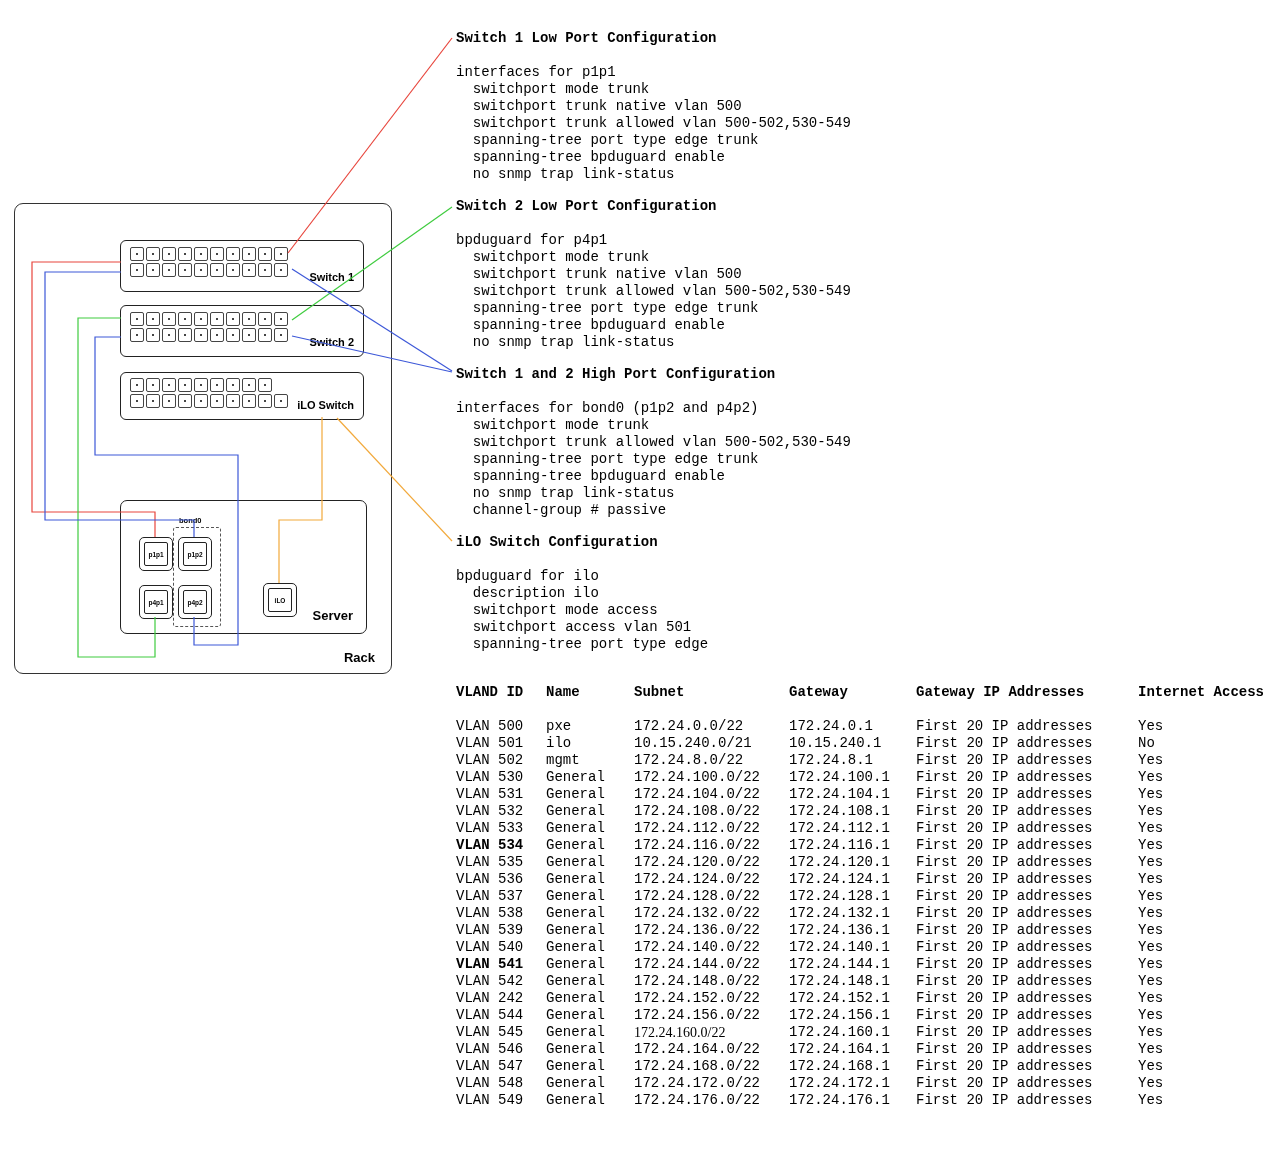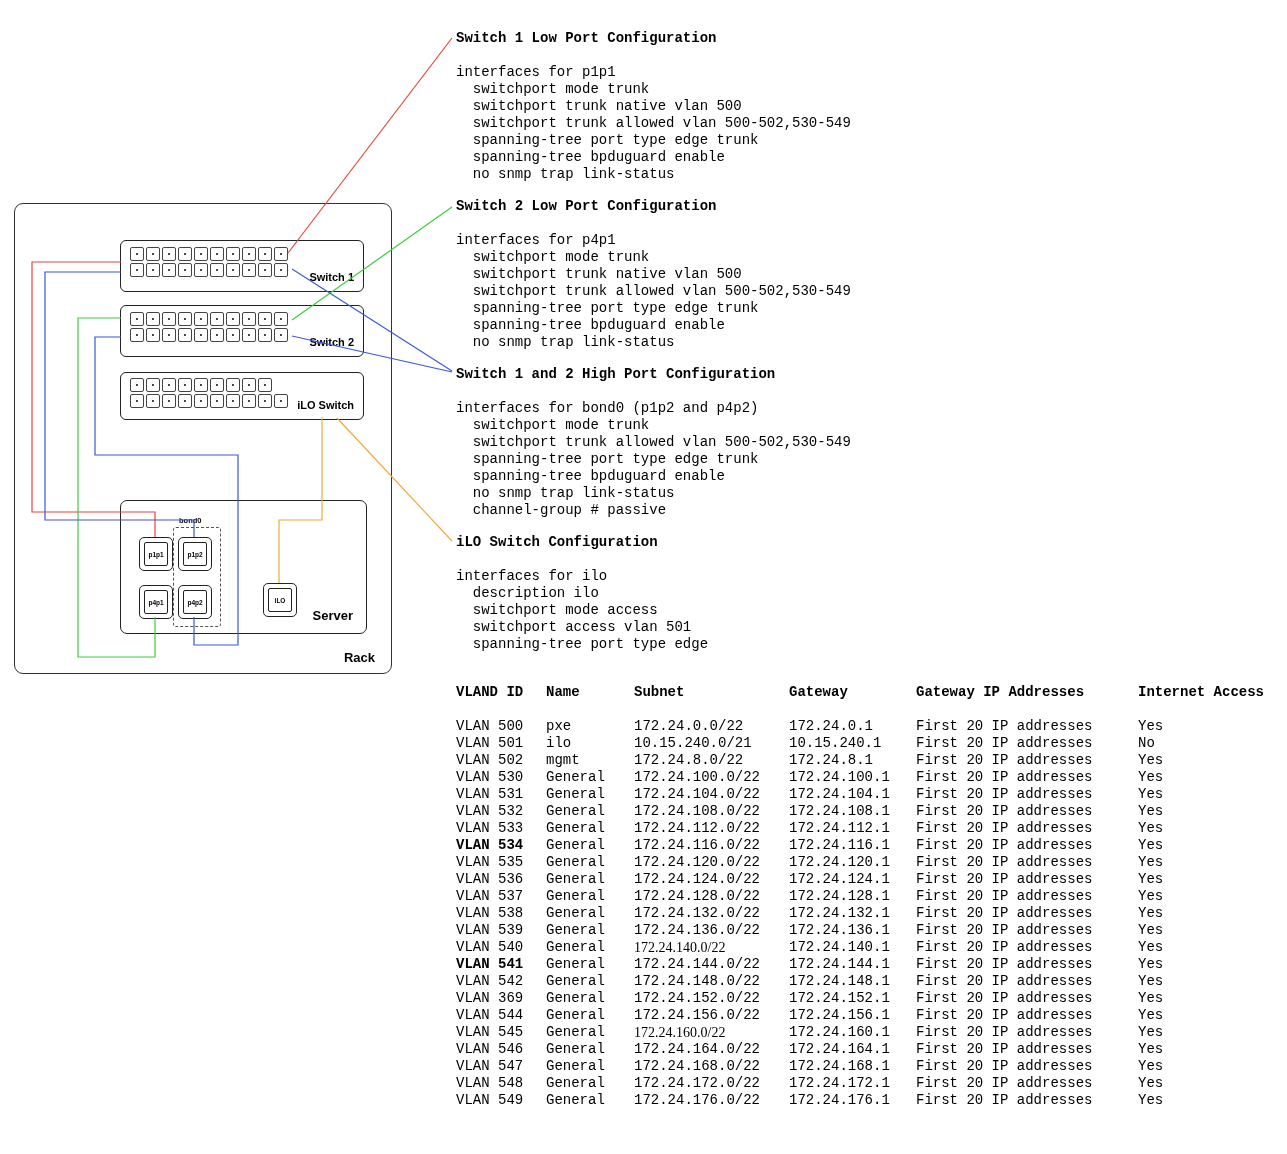--- a/index.html
+++ b/index.html
@@ -178,41 +178,41 @@
         <div class="mono-line">interfaces for p1p1</div>
         <div class="mono-line">  switchport mode trunk</div>
         <div class="mono-line">  switchport trunk native vlan 500</div>
         <div class="mono-line">  switchport trunk allowed vlan 500-502,530-549</div>
         <div class="mono-line">  spanning-tree port type edge trunk</div>
         <div class="mono-line">  spanning-tree bpduguard enable</div>
         <div class="mono-line">  no snmp trap link-status</div>
       </div>
       <div class="config-section">
         <div class="mono-line section-header">Switch 2 Low Port Configuration</div>
-        <div class="mono-line">interfaces for p4p1</div>
+        <div class="mono-line">bpduguard for p4p1</div>
         <div class="mono-line">  switchport mode trunk</div>
         <div class="mono-line">  switchport trunk native vlan 500</div>
         <div class="mono-line">  switchport trunk allowed vlan 500-502,530-549</div>
         <div class="mono-line">  spanning-tree port type edge trunk</div>
         <div class="mono-line">  spanning-tree bpduguard enable</div>
         <div class="mono-line">  no snmp trap link-status</div>
       </div>
       <div class="config-section">
         <div class="mono-line section-header">Switch 1 and 2 High Port Configuration</div>
         <div class="mono-line">interfaces for bond0 (p1p2 and p4p2)</div>
         <div class="mono-line">  switchport mode trunk</div>
         <div class="mono-line">  switchport trunk allowed vlan 500-502,530-549</div>
         <div class="mono-line">  spanning-tree port type edge trunk</div>
         <div class="mono-line">  spanning-tree bpduguard enable</div>
         <div class="mono-line">  no snmp trap link-status</div>
         <div class="mono-line">  channel-group # passive</div>
       </div>
       <div class="config-section">
         <div class="mono-line section-header">iLO Switch Configuration</div>
-        <div class="mono-line">interfaces for ilo</div>
+        <div class="mono-line">bpduguard for ilo</div>
         <div class="mono-line">  description ilo</div>
         <div class="mono-line">  switchport mode access</div>
         <div class="mono-line">  switchport access vlan 501</div>
         <div class="mono-line">  spanning-tree port type edge</div>
       </div>
     </div>
 
   <div class="vlan-table">
       <div class="vlan-row vlan-head"><div style="width: 90px;">VLAND ID</div><div style="width: 88px;">Name</div><div style="width: 155px;">Subnet</div><div style="width: 127px;">Gateway</div><div style="width: 222px;">Gateway IP Addresses</div><div style="width: 130px;">Internet Access</div></div>
       <div class="vlan-row"><div style="width: 90px;">VLAN 500</div><div style="width: 88px;">pxe</div><div style="width: 155px;">172.24.0.0/22</div><div style="width: 127px;">172.24.0.1</div><div style="width: 222px;">First 20 IP addresses</div><div style="width: 130px;">Yes</div></div>
@@ -221,24 +221,24 @@
       <div class="vlan-row"><div style="width: 90px;">VLAN 530</div><div style="width: 88px;">General</div><div style="width: 155px;">172.24.100.0/22</div><div style="width: 127px;">172.24.100.1</div><div style="width: 222px;">First 20 IP addresses</div><div style="width: 130px;">Yes</div></div>
       <div class="vlan-row"><div style="width: 90px;">VLAN 531</div><div style="width: 88px;">General</div><div style="width: 155px;">172.24.104.0/22</div><div style="width: 127px;">172.24.104.1</div><div style="width: 222px;">First 20 IP addresses</div><div style="width: 130px;">Yes</div></div>
       <div class="vlan-row"><div style="width: 90px;">VLAN 532</div><div style="width: 88px;">General</div><div style="width: 155px;">172.24.108.0/22</div><div style="width: 127px;">172.24.108.1</div><div style="width: 222px;">First 20 IP addresses</div><div style="width: 130px;">Yes</div></div>
       <div class="vlan-row"><div style="width: 90px;">VLAN 533</div><div style="width: 88px;">General</div><div style="width: 155px;">172.24.112.0/22</div><div style="width: 127px;">172.24.112.1</div><div style="width: 222px;">First 20 IP addresses</div><div style="width: 130px;">Yes</div></div>
       <div class="vlan-row"><div style="width: 90px; font-weight: bold;">VLAN 534</div><div style="width: 88px;">General</div><div style="width: 155px;">172.24.116.0/22</div><div style="width: 127px;">172.24.116.1</div><div style="width: 222px;">First 20 IP addresses</div><div style="width: 130px;">Yes</div></div>
       <div class="vlan-row"><div style="width: 90px;">VLAN 535</div><div style="width: 88px;">General</div><div style="width: 155px;">172.24.120.0/22</div><div style="width: 127px;">172.24.120.1</div><div style="width: 222px;">First 20 IP addresses</div><div style="width: 130px;">Yes</div></div>
       <div class="vlan-row"><div style="width: 90px;">VLAN 536</div><div style="width: 88px;">General</div><div style="width: 155px;">172.24.124.0/22</div><div style="width: 127px;">172.24.124.1</div><div style="width: 222px;">First 20 IP addresses</div><div style="width: 130px;">Yes</div></div>
       <div class="vlan-row"><div style="width: 90px;">VLAN 537</div><div style="width: 88px;">General</div><div style="width: 155px;">172.24.128.0/22</div><div style="width: 127px;">172.24.128.1</div><div style="width: 222px;">First 20 IP addresses</div><div style="width: 130px;">Yes</div></div>
       <div class="vlan-row"><div style="width: 90px;">VLAN 538</div><div style="width: 88px;">General</div><div style="width: 155px;">172.24.132.0/22</div><div style="width: 127px;">172.24.132.1</div><div style="width: 222px;">First 20 IP addresses</div><div style="width: 130px;">Yes</div></div>
       <div class="vlan-row"><div style="width: 90px;">VLAN 539</div><div style="width: 88px;">General</div><div style="width: 155px;">172.24.136.0/22</div><div style="width: 127px;">172.24.136.1</div><div style="width: 222px;">First 20 IP addresses</div><div style="width: 130px;">Yes</div></div>
-      <div class="vlan-row"><div style="width: 90px;">VLAN 540</div><div style="width: 88px;">General</div><div style="width: 155px; font-family: Liberation Serif, serif;">172.24.140.0/22</div><div style="width: 127px;">172.24.140.1</div><div style="width: 222px;">First 20 IP addresses</div><div style="width: 130px;">Yes</div></div>
+      <div class="vlan-row"><div style="width: 90px;">VLAN 540</div><div style="width: 88px;">General</div><div style="width: 155px;">172.24.140.0/22</div><div style="width: 127px;">172.24.140.1</div><div style="width: 222px;">First 20 IP addresses</div><div style="width: 130px;">Yes</div></div>
       <div class="vlan-row"><div style="width: 90px; font-weight: bold;">VLAN 541</div><div style="width: 88px;">General</div><div style="width: 155px;">172.24.144.0/22</div><div style="width: 127px;">172.24.144.1</div><div style="width: 222px;">First 20 IP addresses</div><div style="width: 130px;">Yes</div></div>
       <div class="vlan-row"><div style="width: 90px;">VLAN 542</div><div style="width: 88px;">General</div><div style="width: 155px;">172.24.148.0/22</div><div style="width: 127px;">172.24.148.1</div><div style="width: 222px;">First 20 IP addresses</div><div style="width: 130px;">Yes</div></div>
-      <div class="vlan-row"><div style="width: 90px;">VLAN 369</div><div style="width: 88px;">General</div><div style="width: 155px;">172.24.152.0/22</div><div style="width: 127px;">172.24.152.1</div><div style="width: 222px;">First 20 IP addresses</div><div style="width: 130px;">Yes</div></div>
+      <div class="vlan-row"><div style="width: 90px;">VLAN 242</div><div style="width: 88px;">General</div><div style="width: 155px;">172.24.152.0/22</div><div style="width: 127px;">172.24.152.1</div><div style="width: 222px;">First 20 IP addresses</div><div style="width: 130px;">Yes</div></div>
       <div class="vlan-row"><div style="width: 90px;">VLAN 544</div><div style="width: 88px;">General</div><div style="width: 155px;">172.24.156.0/22</div><div style="width: 127px;">172.24.156.1</div><div style="width: 222px;">First 20 IP addresses</div><div style="width: 130px;">Yes</div></div>
       <div class="vlan-row"><div style="width: 90px;">VLAN 545</div><div style="width: 88px;">General</div><div style="width: 155px; font-family: Liberation Serif, serif;">172.24.160.0/22</div><div style="width: 127px;">172.24.160.1</div><div style="width: 222px;">First 20 IP addresses</div><div style="width: 130px;">Yes</div></div>
       <div class="vlan-row"><div style="width: 90px;">VLAN 546</div><div style="width: 88px;">General</div><div style="width: 155px;">172.24.164.0/22</div><div style="width: 127px;">172.24.164.1</div><div style="width: 222px;">First 20 IP addresses</div><div style="width: 130px;">Yes</div></div>
       <div class="vlan-row"><div style="width: 90px;">VLAN 547</div><div style="width: 88px;">General</div><div style="width: 155px;">172.24.168.0/22</div><div style="width: 127px;">172.24.168.1</div><div style="width: 222px;">First 20 IP addresses</div><div style="width: 130px;">Yes</div></div>
       <div class="vlan-row"><div style="width: 90px;">VLAN 548</div><div style="width: 88px;">General</div><div style="width: 155px;">172.24.172.0/22</div><div style="width: 127px;">172.24.172.1</div><div style="width: 222px;">First 20 IP addresses</div><div style="width: 130px;">Yes</div></div>
       <div class="vlan-row"><div style="width: 90px;">VLAN 549</div><div style="width: 88px;">General</div><div style="width: 155px;">172.24.176.0/22</div><div style="width: 127px;">172.24.176.1</div><div style="width: 222px;">First 20 IP addresses</div><div style="width: 130px;">Yes</div></div>
     </div>
 
 </div>
 

